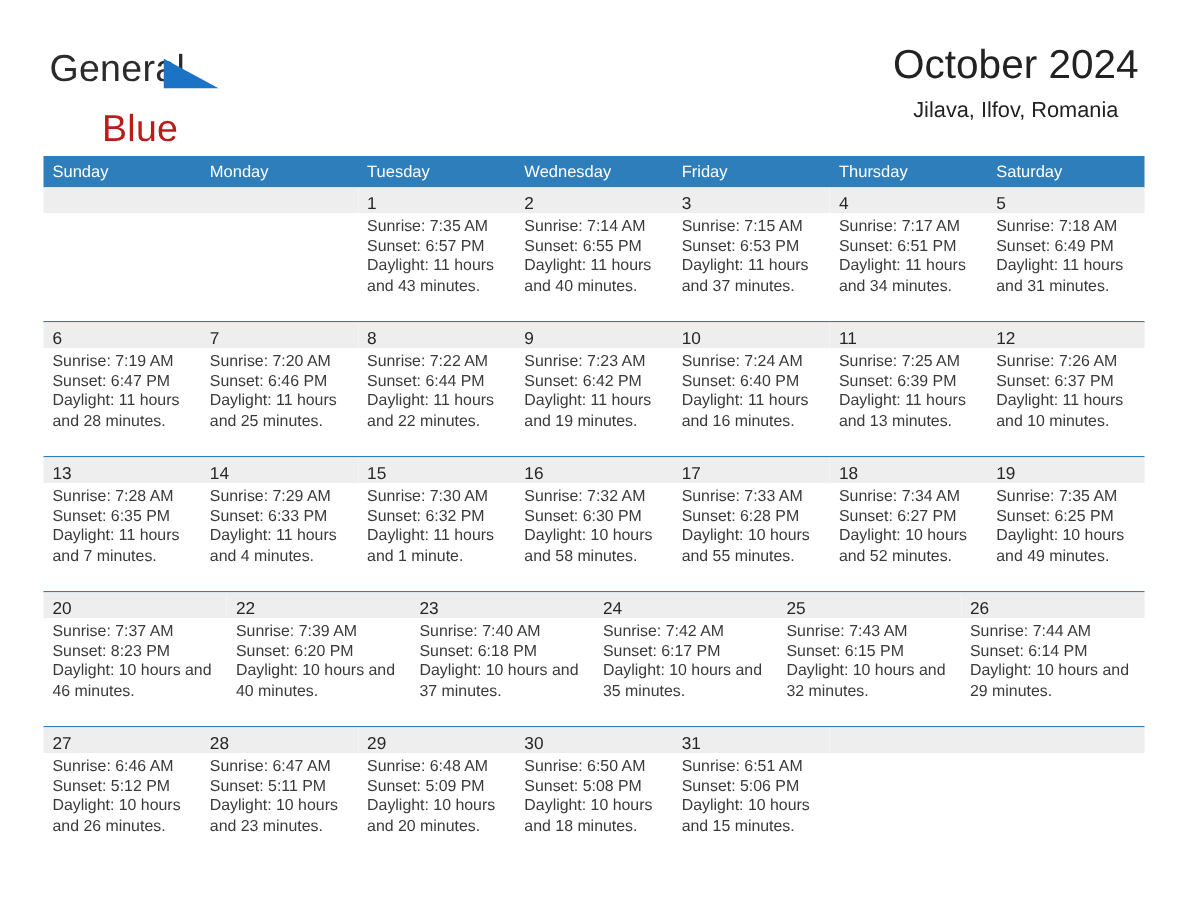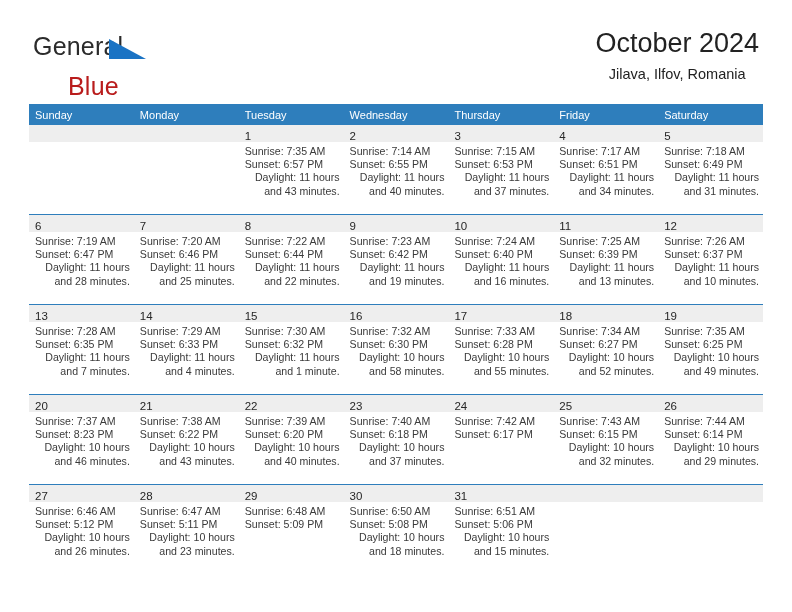--- a/index.html
+++ b/index.html
@@ -142,21 +142,20 @@
     padding: 3px 4px 0 6px;
   }
   .day-line {
     font-size: 10.6px;
     line-height: 13.2px;
     color: #3a3a3a;
     white-space: nowrap;
   }
   .day-line.wrap {
     white-space: normal;
-    text-align: right;
   }
 </style>
 </head>
 <body>
 
 <div class="page">
 
   <div class="header">
 
     <div class="logo">
@@ -175,22 +174,22 @@
     </div>
 
   </div>
 
   <div class="calendar">
     <div class="weekday-row">
         <div class="weekday-cell">Sunday</div>
         <div class="weekday-cell">Monday</div>
         <div class="weekday-cell">Tuesday</div>
         <div class="weekday-cell">Wednesday</div>
+        <div class="weekday-cell">Friday</div>
         <div class="weekday-cell">Thursday</div>
-        <div class="weekday-cell">Friday</div>
         <div class="weekday-cell">Saturday</div>
       </div>
     <div id="weeks-container">
         <div class="week-row">
           <div class="day-cell empty">
             <div class="day-number-band"><span class="day-number"></span></div>
             <div class="day-body"></div>
           </div>
           <div class="day-cell empty">
             <div class="day-number-band"><span class="day-number"></span></div>
@@ -356,48 +355,41 @@
         <div class="week-row">
           <div class="day-cell">
             <div class="day-number-band"><span class="day-number">20</span></div>
             <div class="day-body">
               <div class="day-line">Sunrise: 7:37 AM</div>
               <div class="day-line">Sunset: 8:23 PM</div>
               <div class="day-line wrap">Daylight: 10 hours and 46 minutes.</div>
             </div>
           </div>
           <div class="day-cell">
-            <div class="day-number-band"><span class="day-number">21</span></div>
-            <div class="day-body">
-              <div class="day-line">Sunrise: 7:38 AM</div>
-              <div class="day-line">Sunset: 6:22 PM</div>
-              <div class="day-line wrap">Daylight: 10 hours and 43 minutes.</div>
-            </div>
-          </div>
-          <div class="day-cell">
             <div class="day-number-band"><span class="day-number">22</span></div>
             <div class="day-body">
               <div class="day-line">Sunrise: 7:39 AM</div>
               <div class="day-line">Sunset: 6:20 PM</div>
               <div class="day-line wrap">Daylight: 10 hours and 40 minutes.</div>
             </div>
           </div>
           <div class="day-cell">
             <div class="day-number-band"><span class="day-number">23</span></div>
             <div class="day-body">
               <div class="day-line">Sunrise: 7:40 AM</div>
               <div class="day-line">Sunset: 6:18 PM</div>
               <div class="day-line wrap">Daylight: 10 hours and 37 minutes.</div>
             </div>
           </div>
           <div class="day-cell">
             <div class="day-number-band"><span class="day-number">24</span></div>
             <div class="day-body">
               <div class="day-line">Sunrise: 7:42 AM</div>
               <div class="day-line">Sunset: 6:17 PM</div>
+              <div class="day-line wrap">Daylight: 10 hours and 35 minutes.</div>
             </div>
           </div>
           <div class="day-cell">
             <div class="day-number-band"><span class="day-number">25</span></div>
             <div class="day-body">
               <div class="day-line">Sunrise: 7:43 AM</div>
               <div class="day-line">Sunset: 6:15 PM</div>
               <div class="day-line wrap">Daylight: 10 hours and 32 minutes.</div>
             </div>
           </div>
@@ -425,20 +417,21 @@
               <div class="day-line">Sunrise: 6:47 AM</div>
               <div class="day-line">Sunset: 5:11 PM</div>
               <div class="day-line wrap">Daylight: 10 hours and 23 minutes.</div>
             </div>
           </div>
           <div class="day-cell">
             <div class="day-number-band"><span class="day-number">29</span></div>
             <div class="day-body">
               <div class="day-line">Sunrise: 6:48 AM</div>
               <div class="day-line">Sunset: 5:09 PM</div>
+              <div class="day-line wrap">Daylight: 10 hours and 20 minutes.</div>
             </div>
           </div>
           <div class="day-cell">
             <div class="day-number-band"><span class="day-number">30</span></div>
             <div class="day-body">
               <div class="day-line">Sunrise: 6:50 AM</div>
               <div class="day-line">Sunset: 5:08 PM</div>
               <div class="day-line wrap">Daylight: 10 hours and 18 minutes.</div>
             </div>
           </div>

